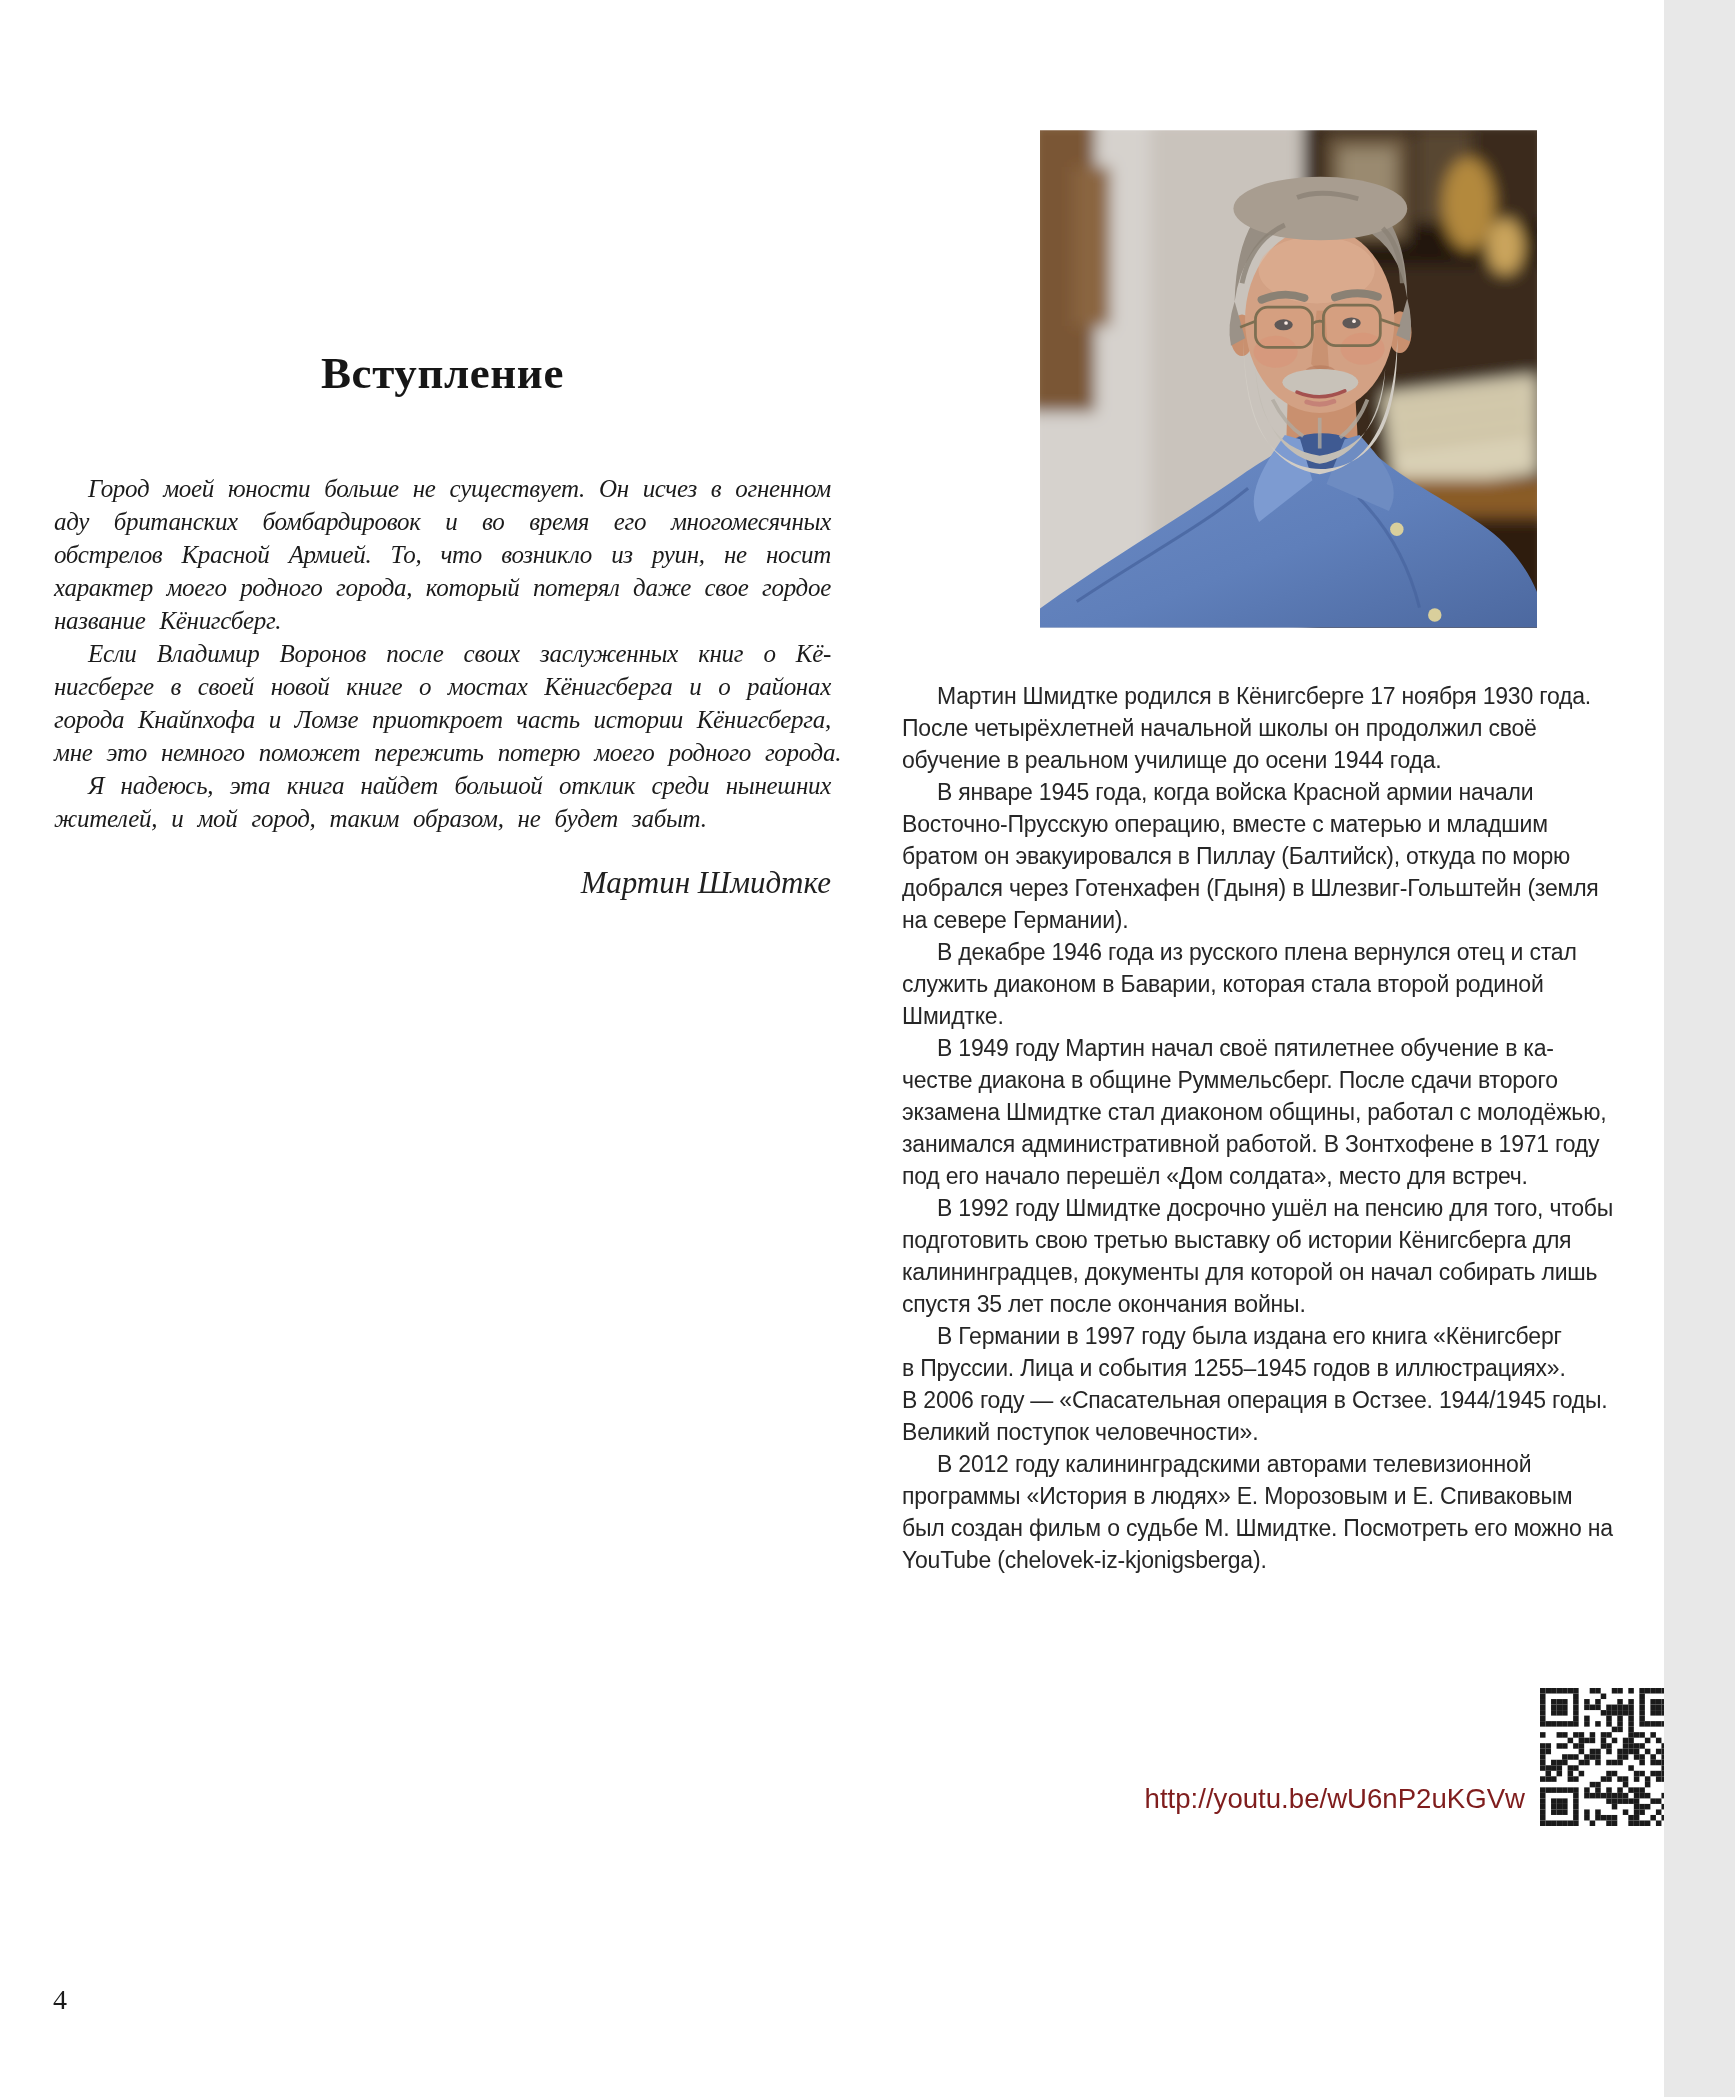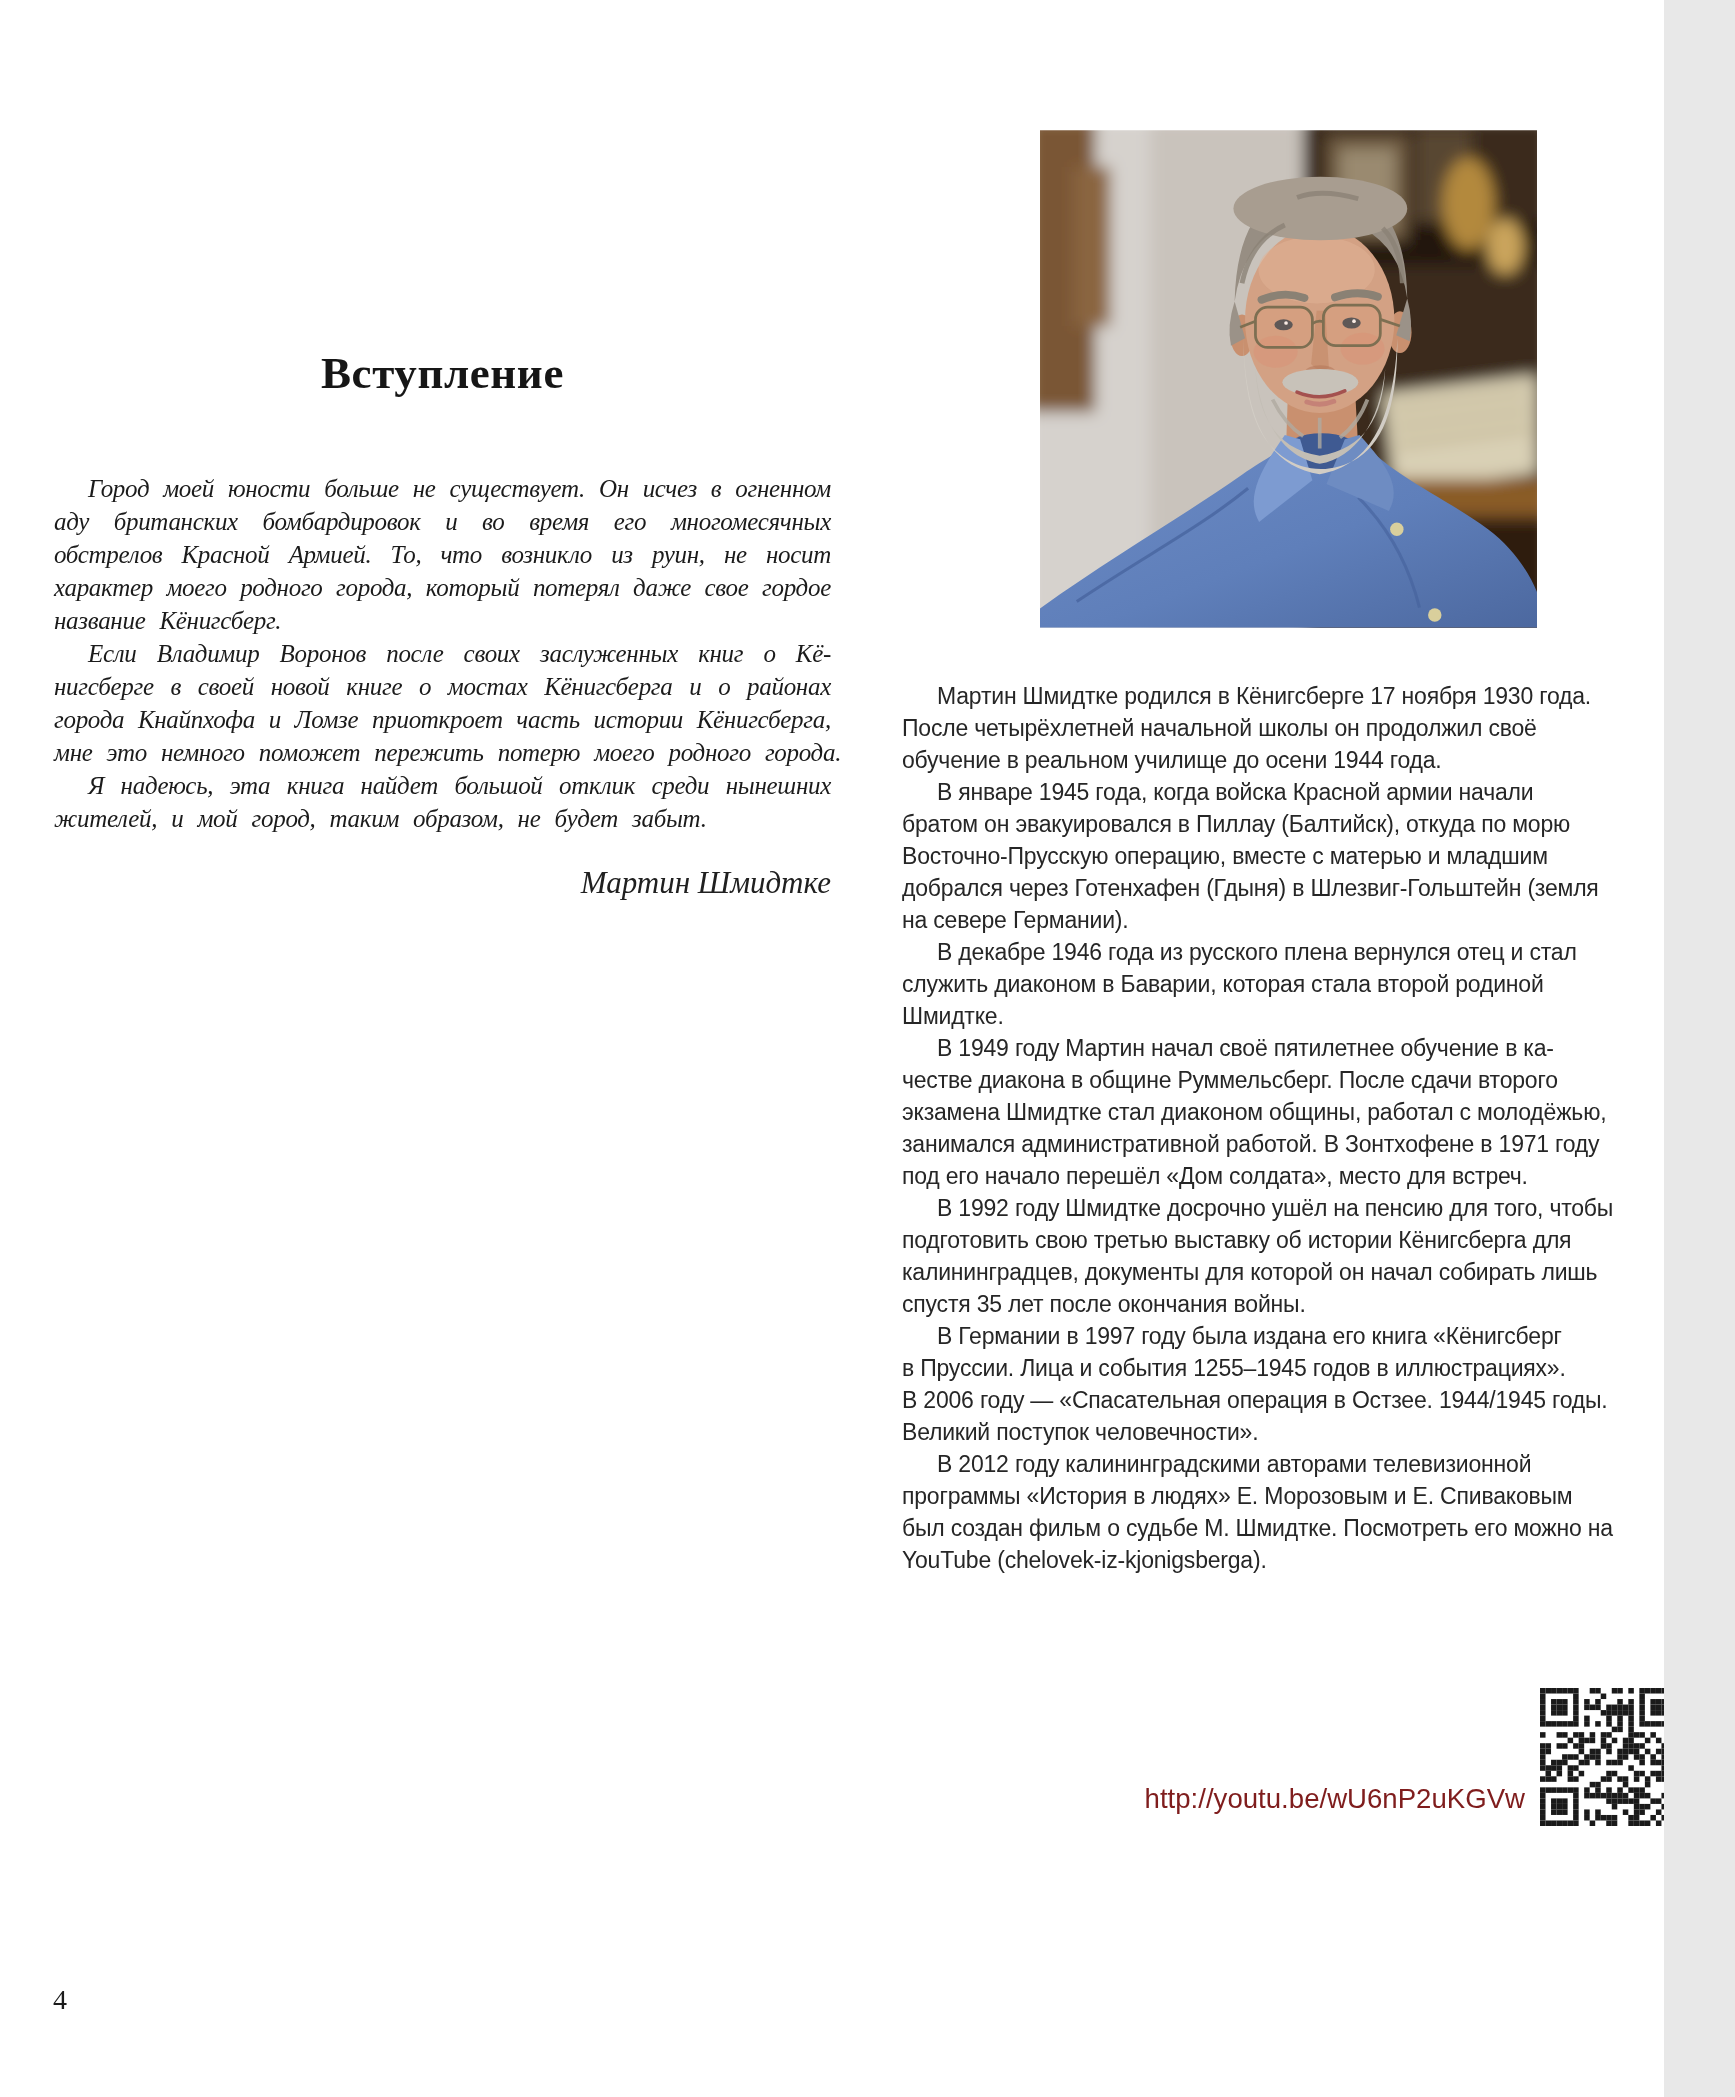--- a/index.html
+++ b/index.html
@@ -289,22 +289,22 @@
         </g>
       </g>
     </g>
   </svg>
 
   <div class="right-text" id="right-text">
       <div class="rline pfirst">Мартин Шмидтке родился в Кёнигсберге 17 ноября 1930 года.</div>
       <div class="rline">После четырёхлетней начальной школы он продолжил своё</div>
       <div class="rline">обучение в реальном училище до осени 1944 года.</div>
       <div class="rline pfirst">В январе 1945 года, когда войска Красной армии начали</div>
+      <div class="rline">Восточно-Прусскую операцию, вместе с матерью и младшим</div>
       <div class="rline">братом он эвакуировался в Пиллау (Балтийск), откуда по морю</div>
-      <div class="rline">Восточно-Прусскую операцию, вместе с матерью и младшим</div>
       <div class="rline">добрался через Готенхафен (Гдыня) в Шлезвиг-Гольштейн (земля</div>
       <div class="rline">на севере Германии).</div>
       <div class="rline pfirst">В декабре 1946 года из русского плена вернулся отец и стал</div>
       <div class="rline">служить диаконом в Баварии, которая стала второй родиной</div>
       <div class="rline">Шмидтке.</div>
       <div class="rline pfirst">В 1949 году Мартин начал своё пятилетнее обучение в ка-</div>
       <div class="rline">честве диакона в общине Руммельсберг. После сдачи второго</div>
       <div class="rline">экзамена Шмидтке стал диаконом общины, работал с молодёжью,</div>
       <div class="rline">занимался административной работой. В Зонтхофене в 1971 году</div>
       <div class="rline">под его начало перешёл «Дом солдата», место для встреч.</div>

